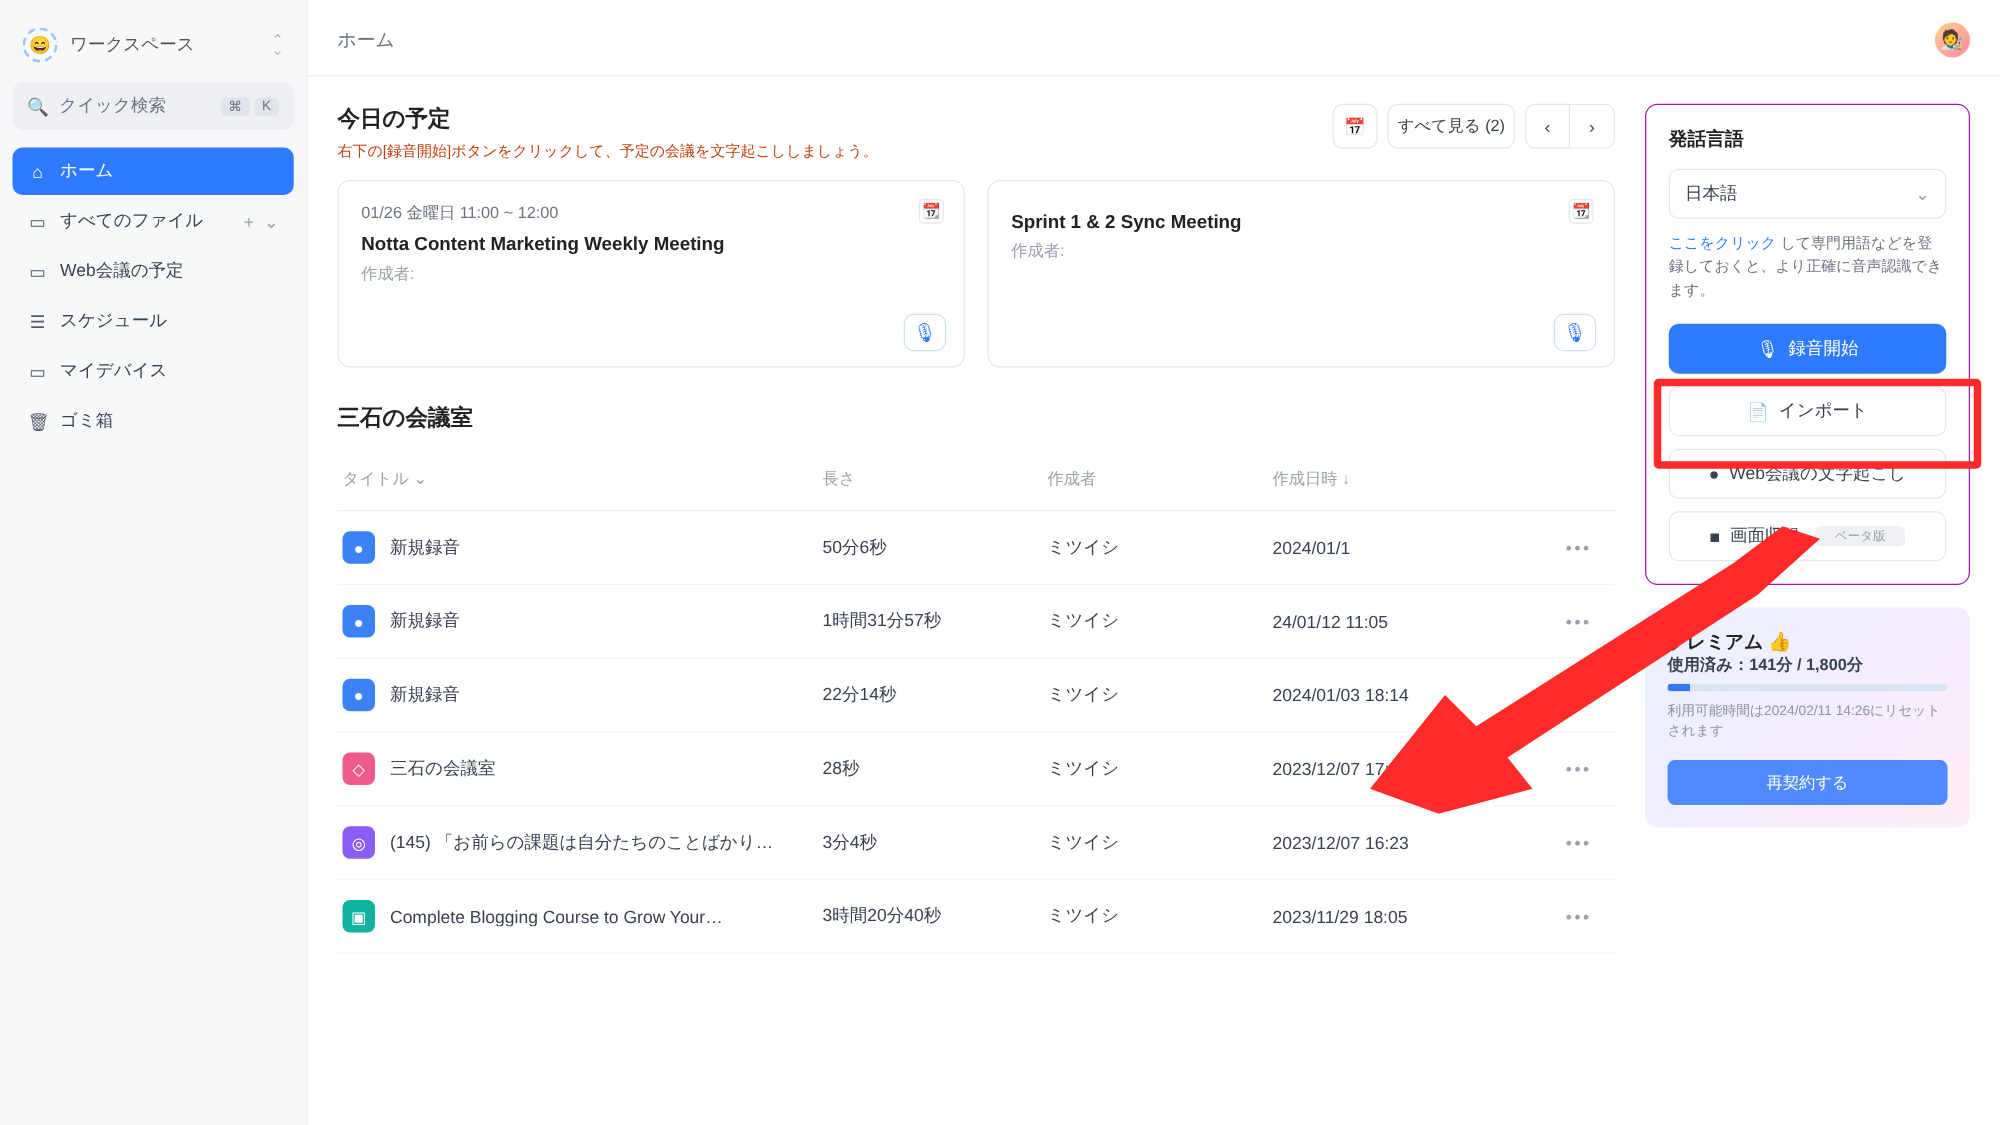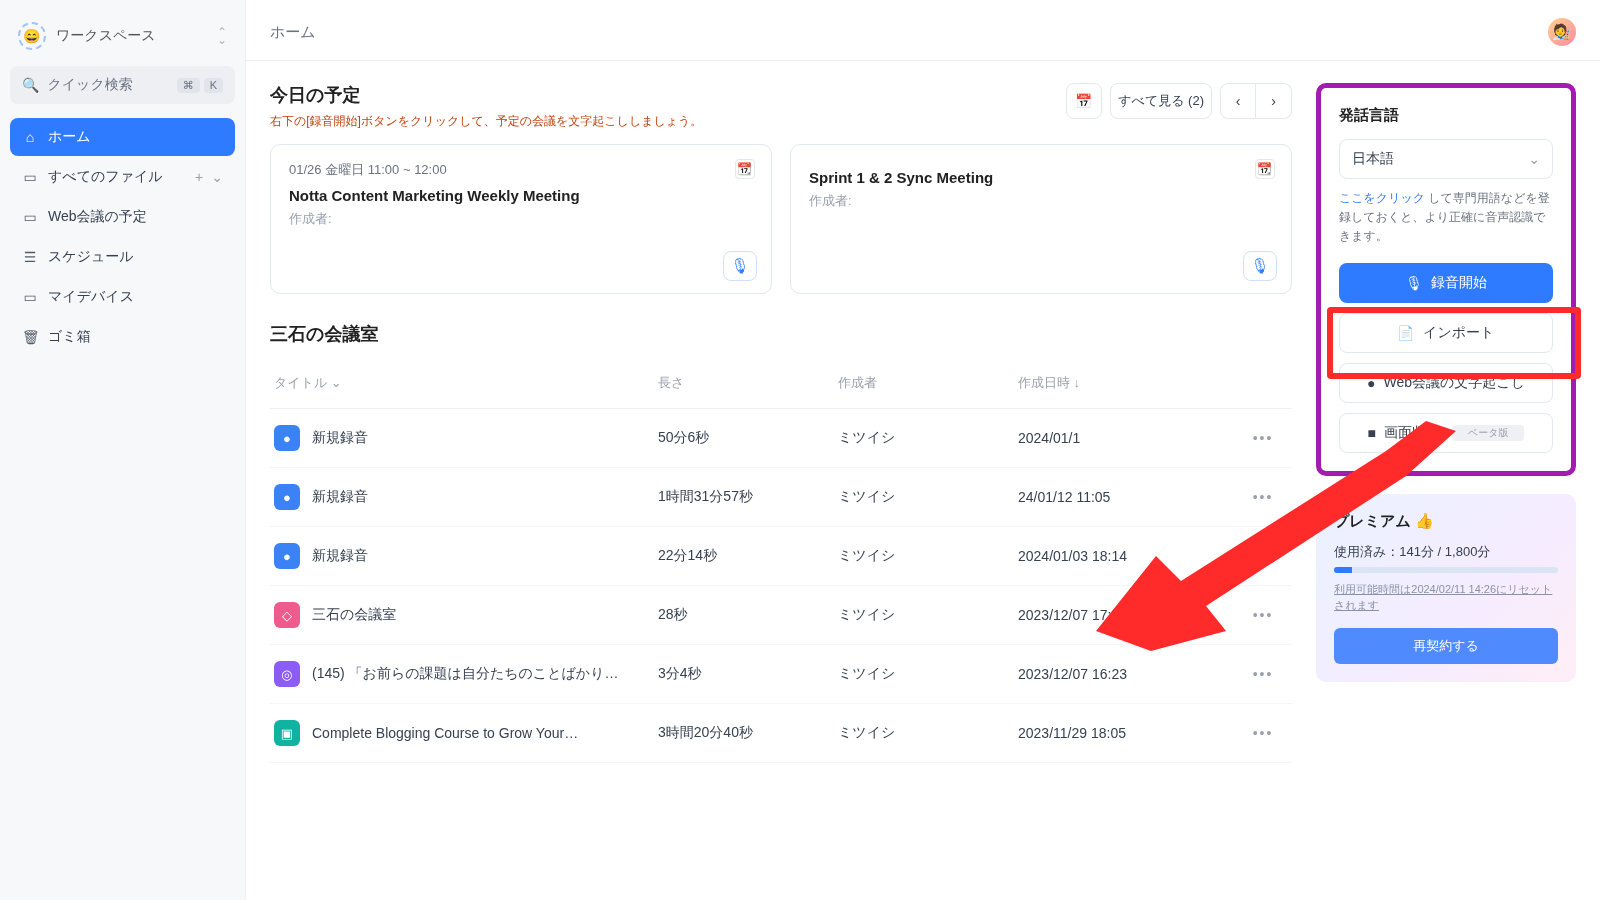--- a/index.html
+++ b/index.html
@@ -57,38 +57,38 @@
   .thead, .trow { display:grid; grid-template-columns: 1fr 180px 180px 220px 50px; align-items:center; padding:16px 4px; }
   .thead { color:#9aa1ad; font-size:13px; border-bottom:1px solid #eef0f3; }
   .thead .sort::after{content:" ↓";}
   .trow { border-bottom:1px solid #f3f5f8; color:#374151; }
   .trow .name { display:flex; align-items:center; gap:12px; }
   .badge { width:26px; height:26px; border-radius:6px; display:flex; align-items:center; justify-content:center; color:#fff; font-size:13px; flex:none;}
   .b-blue{background:#3b82f6;} .b-pink{background:#ef5b8c;} .b-purple{background:#8b5cf6;} .b-teal{background:#10b2a0;}
   .trow .more { color:#9aa1ad; text-align:center; letter-spacing:2px; cursor:pointer;}
 
   
-  .panel { border:5px solid #a21caf; border-radius:10px; padding:18px; }
+  .panel { border:1px solid #a21caf; border-radius:10px; padding:18px; }
   .panel h3 { font-size:15px; font-weight:600; }
   .select { margin-top:14px; border:1px solid #e3e7ee; border-radius:8px; padding:10px 12px; display:flex; align-items:center; color:#374151; cursor:pointer;}
   .select .chev{margin-left:auto;color:#9aa1ad;}
   .hint { font-size:12px; color:#6b7280; margin-top:10px; line-height:1.6;}
   .hint a{color:#2f7bff; text-decoration:none;}
   .btn-primary { background:#2f7bff; color:#fff; border-radius:8px; height:40px; display:flex; gap:8px; align-items:center; justify-content:center; font-size:14px; cursor:pointer;}
   .btn-secondary { background:#fff; border:1px solid #e3e7ee; border-radius:8px; height:40px; display:flex; gap:8px; align-items:center; justify-content:center; font-size:14px; color:#374151; cursor:pointer;}
   .beta-tag { background:#eef0f3; color:#9aa1ad; font-size:10px; padding:1px 16px; border-radius:4px; margin-left:4px;}
   .actions { display:flex; flex-direction:column; gap:10px; position:relative;}
   .highlight-box { position:absolute; border:6px solid #ff2a2a; border-radius:4px; pointer-events:none; top:44px; left:-12px; right:-28px; height:72px;}
   
   .premium { border-radius:10px; padding:18px; background:linear-gradient(135deg,#eaf2ff 0%,#f5ecff 60%,#ffeef6 100%);}
   .premium h3{font-size:15px;font-weight:700;}
-  .usage-text{font-size:13px; color:#374151; margin-top:12px; font-weight:400;}
+  .usage-text{font-size:13px; color:#374151; font-weight:700;}
   .bar{height:6px;background:#dbe4f5;border-radius:3px;margin-top:6px;overflow:hidden;}
   .bar>div{height:100%;background:#2f7bff;width:8%;}
-  .reset-text{font-size:11px;color:#8a93a5;margin-top:8px;line-height:1.5;text-decoration:underline;}
+  .reset-text{font-size:11px;color:#8a93a5;margin-top:8px;line-height:1.5;}
   .btn-premium{background:#4f8bff;color:#fff;border-radius:6px;height:36px;display:flex;align-items:center;justify-content:center;margin-top:14px;cursor:pointer;font-size:13px;}
 
   
   .arrow-anno{position:absolute; left:850px; top:360px; pointer-events:none;}
   .content{position:relative;}
 
   .ellipsis{white-space:nowrap;overflow:hidden;text-overflow:ellipsis;max-width:100%;}
 </style>
 </head>
 <body>

